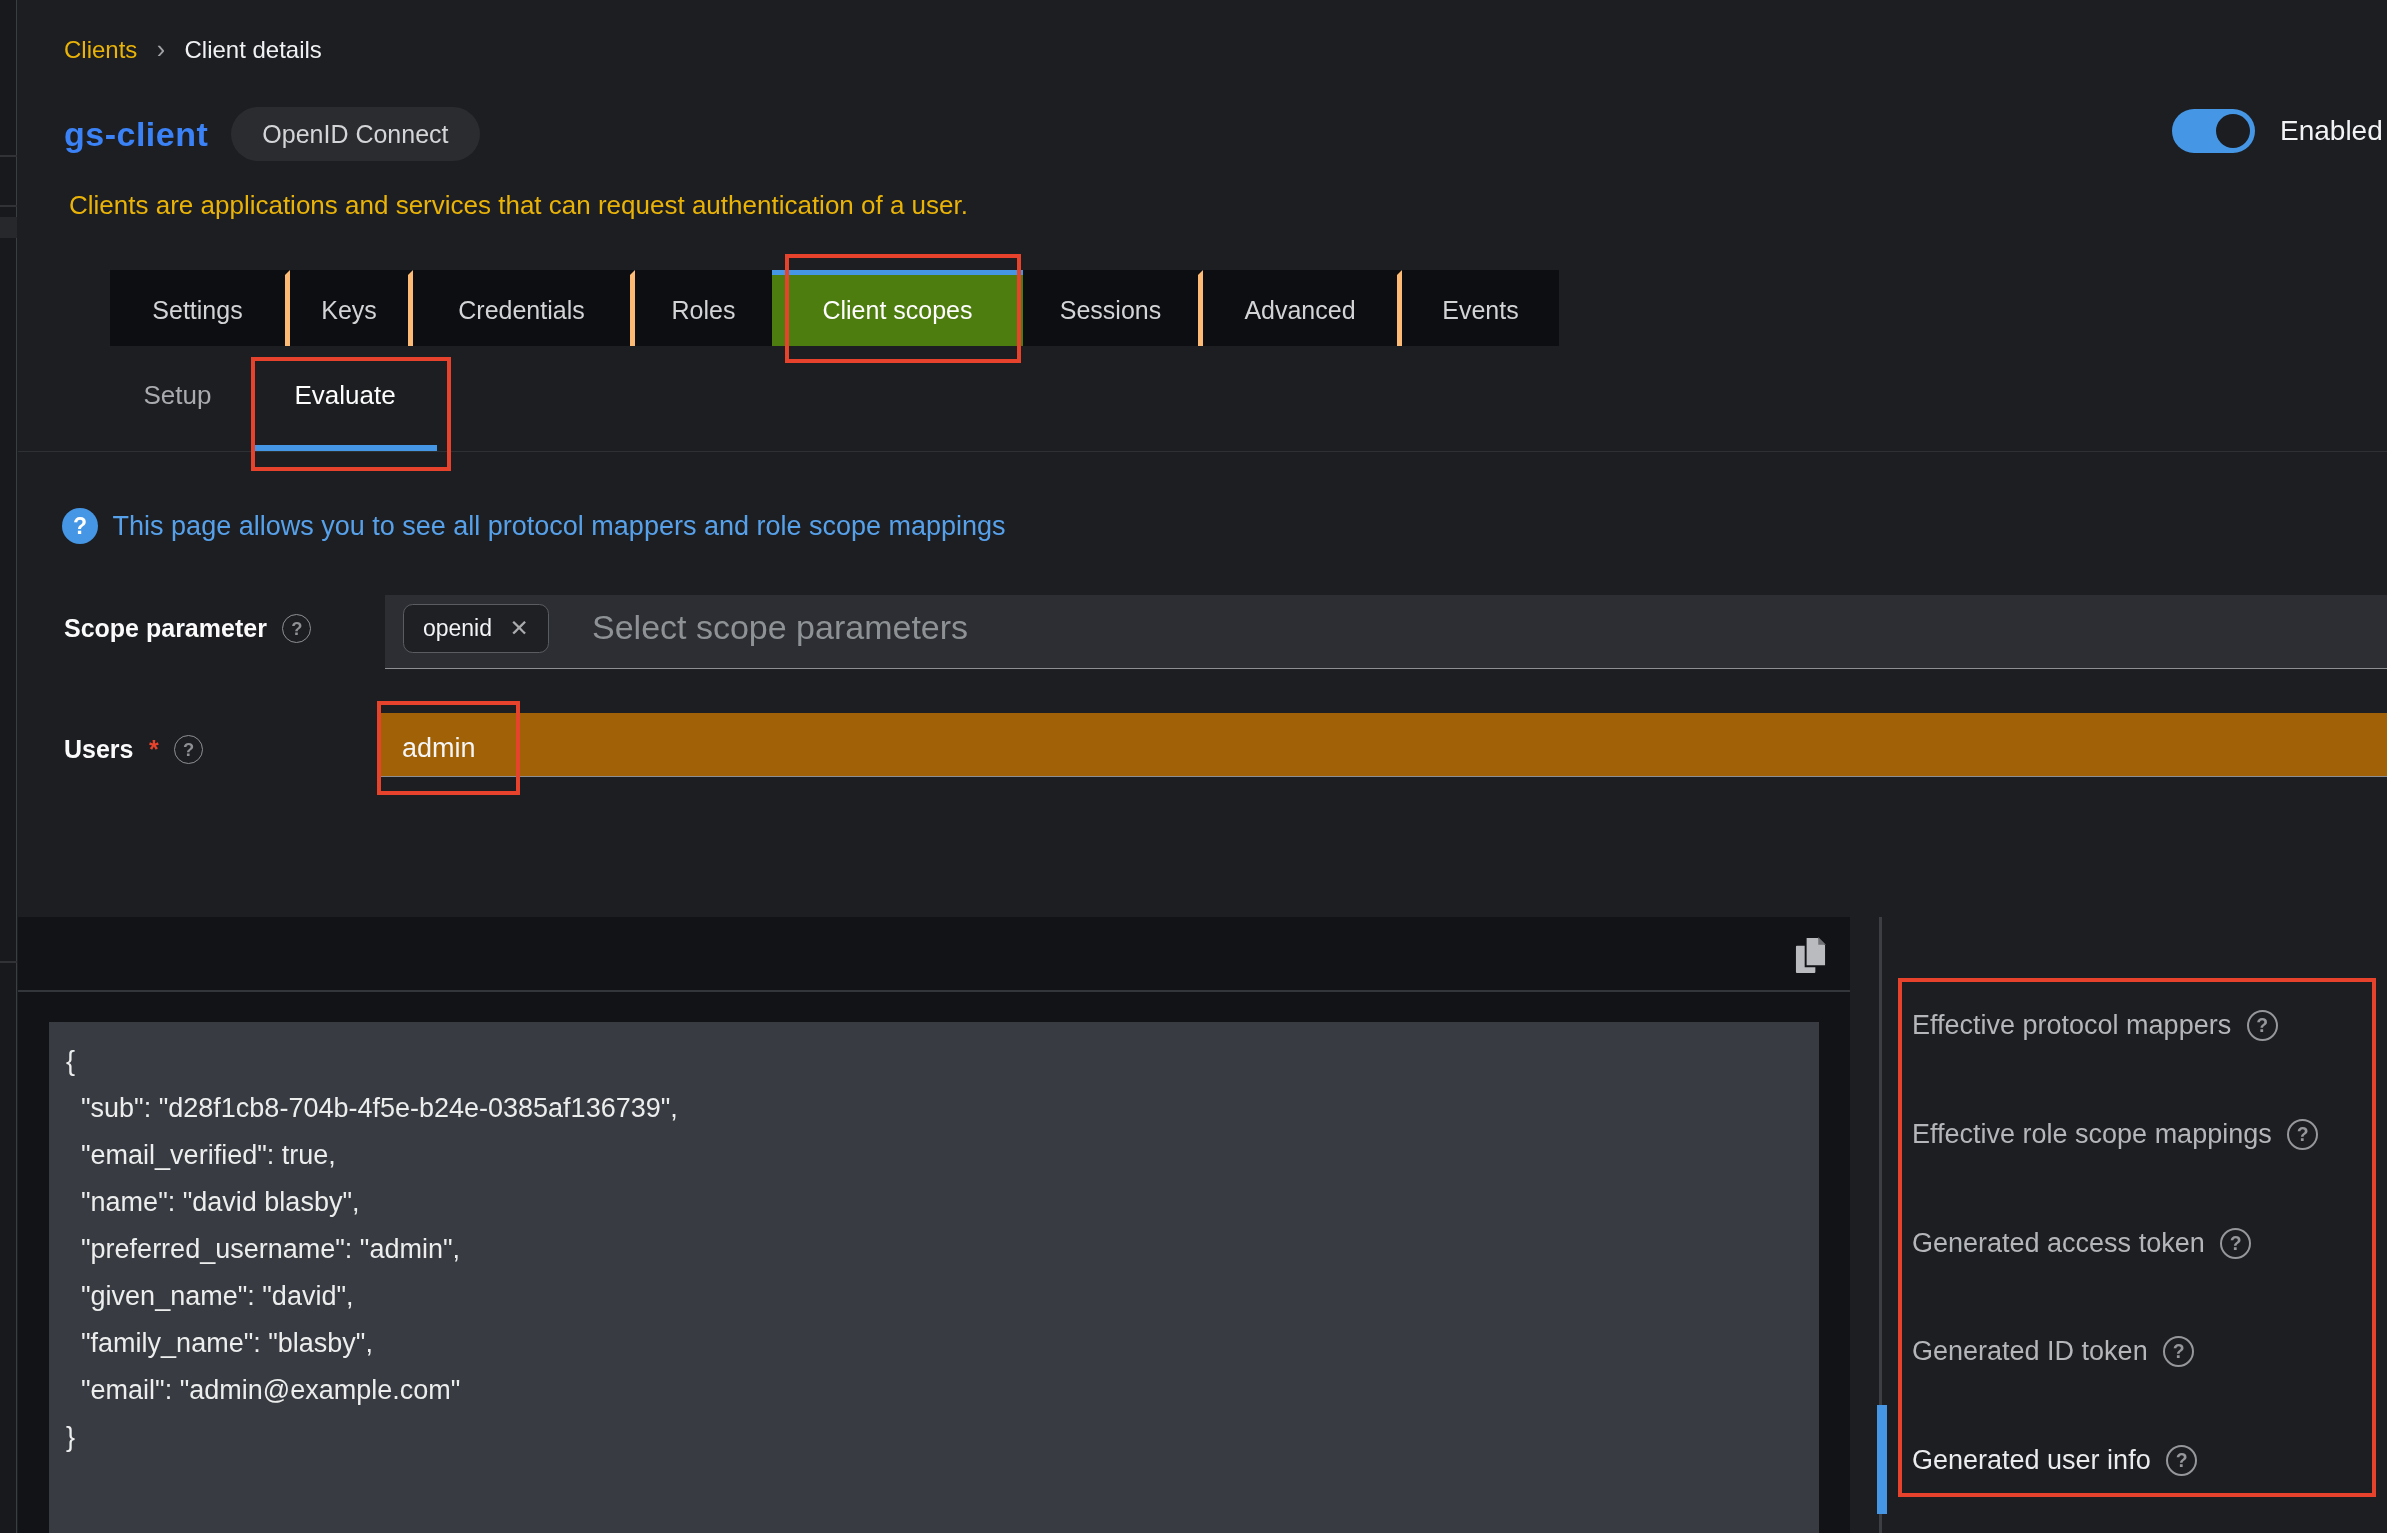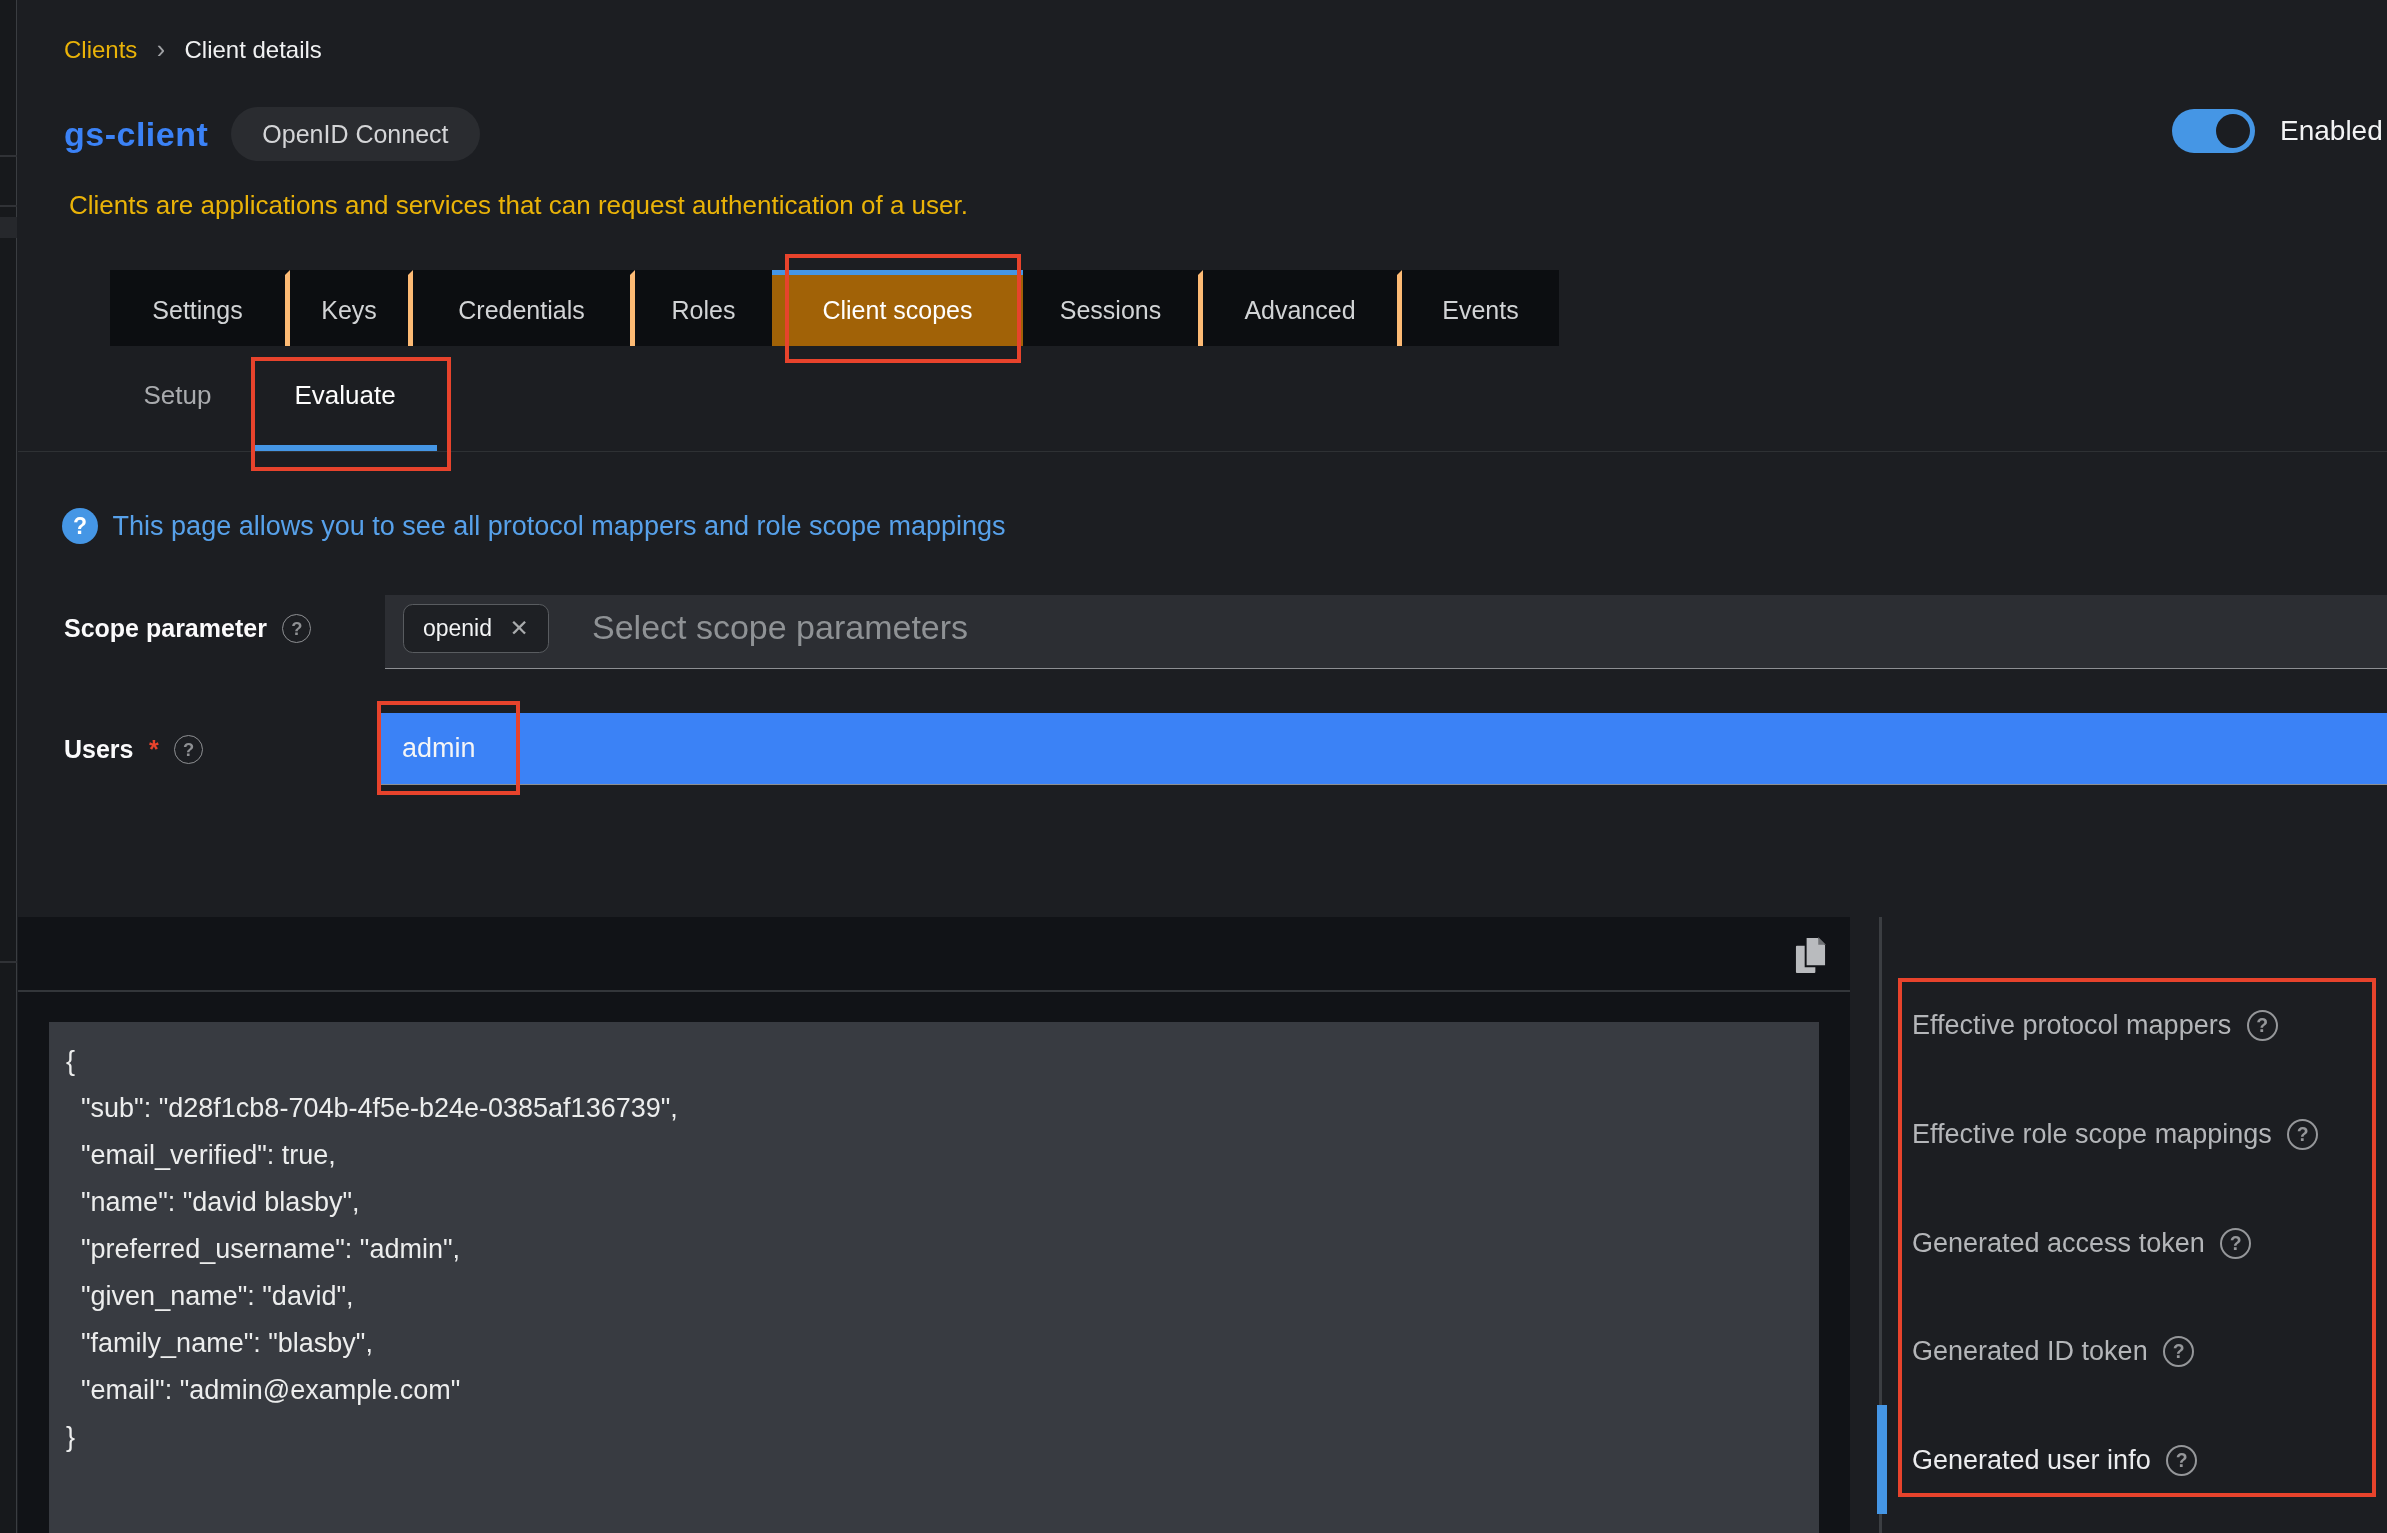--- a/index.html
+++ b/index.html
@@ -35,21 +35,21 @@
   .toggle-label { left: 2280px; top: 115px; width: 101px; font-size: 28px; color: #f2f3f4; white-space: nowrap; overflow: hidden; }
 
   
   .tabs-row { left: 110px; top: 270px; height: 76px; display: flex; }
   .tab {
     height: 100%; display: flex; align-items: center; justify-content: center;
     background: #0c0e11; color: #d2d4d6; font-size: 25px; cursor: pointer;
     border-top: 5.8px solid transparent; border-right: 5px solid #fdba74;
   }
   .tab:last-child { border-right: none; }
-  .tab.active { background: #a16207; color: #ffffff; border-top: 5.8px solid #4596e5; border-right: none; }
+  .tab.active { background: #4d7c0f; color: #ffffff; border-top: 5.8px solid #4596e5; border-right: none; }
   .tab.before-active { border-right: none; }
 
   
   .subtabs-row { left: 17.5px; top: 345px; width: 2370px; height: 107px; border-bottom: 1.9px solid #2e3134; display: flex; padding-left: 84px; }
   .subtab { height: 100%; display: flex; align-items: center; justify-content: center; font-size: 26px; color: #a9abae; cursor: pointer; border-bottom: 6.8px solid transparent; }
   .subtab.active { color: #fdfdfd; border-bottom: 6.8px solid #4596e5; }
 
   
   .info-banner { left: 62px; top: 508px; display: flex; align-items: center; gap: 14.6px; }
   .info-icon { width: 36px; height: 36px; border-radius: 50%; background: #4596e5; color: #ffffff; font-size: 23px; font-weight: 700; display: flex; align-items: center; justify-content: center; }
@@ -63,21 +63,21 @@
   .users-label-row { left: 64px; top: 735px; }
   .field-label { font-size: 25px; font-weight: 700; color: #fbfbfc; }
   .required { color: #e7432c; font-size: 25px; font-weight: 700; }
 
   .scope-input { left: 385px; top: 595px; width: 2002px; height: 74px; background: #2c2e33; border-bottom: 1.9px solid #8d8f93; cursor: text; }
   .chip { position: absolute; left: 17.5px; top: 8.7px; height: 49px; display: flex; align-items: center; gap: 17.5px; padding: 0 19.4px; background: #1e2024; border: 1.9px solid #595c60; border-radius: 9.7px; }
   .chip-text { font-size: 23px; color: #f3f4f5; }
   .chip-x { font-size: 23px; font-weight: 700; color: #a9abad; cursor: pointer; line-height: 1; }
   .placeholder { position: absolute; left: 207px; top: 0; height: 64px; display: flex; align-items: center; font-size: 34px; color: #8f9295; }
 
-  .users-input { left: 379px; top: 713px; width: 2008px; height: 72px; background: #3b82f6; border-bottom: 1.9px solid #8d8f93; cursor: text; }
+  .users-input { left: 379px; top: 713px; width: 2008px; height: 64px; background: #a16207; border-bottom: 1.9px solid #8d8f93; cursor: text; }
   .users-value { position: absolute; left: 23px; top: 0; height: 70px; display: flex; align-items: center; font-size: 27px; color: #f4f5f6; }
 
   
   .result-panel { left: 17.5px; top: 917px; width: 1832px; height: 616px; background: #111317; }
   .panel-header-line { position: absolute; left: 0; top: 73px; width: 100%; height: 1.9px; background: #33363a; }
   .copy-btn { position: absolute; left: 1769px; top: 13.6px; width: 47px; height: 50px; display: flex; align-items: center; justify-content: center; cursor: pointer; }
   .code-block { position: absolute; left: 31px; top: 105px; width: 1770px; height: 511px; background: #383b41; padding: 15.5px 0 0 17.5px; }
   .code-line { font-size: 27px; line-height: 47px; color: #eceded; white-space: pre; font-family: "Liberation Sans", "DejaVu Sans", sans-serif; }
 
   

